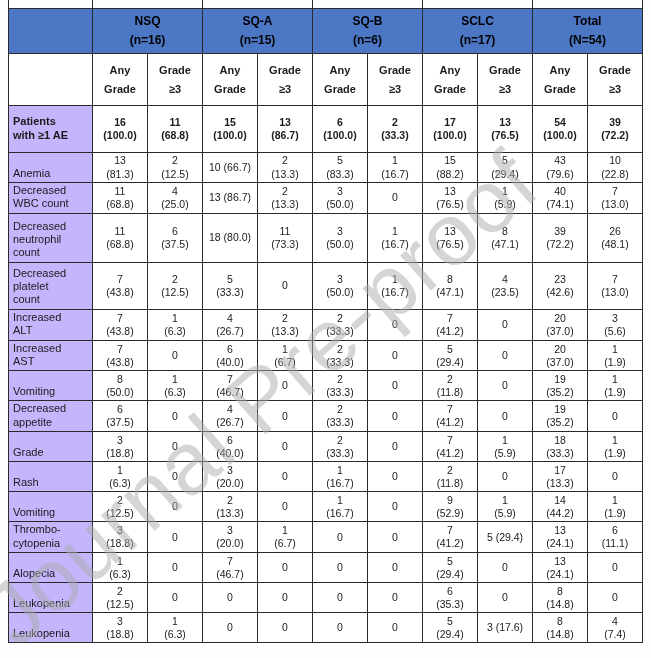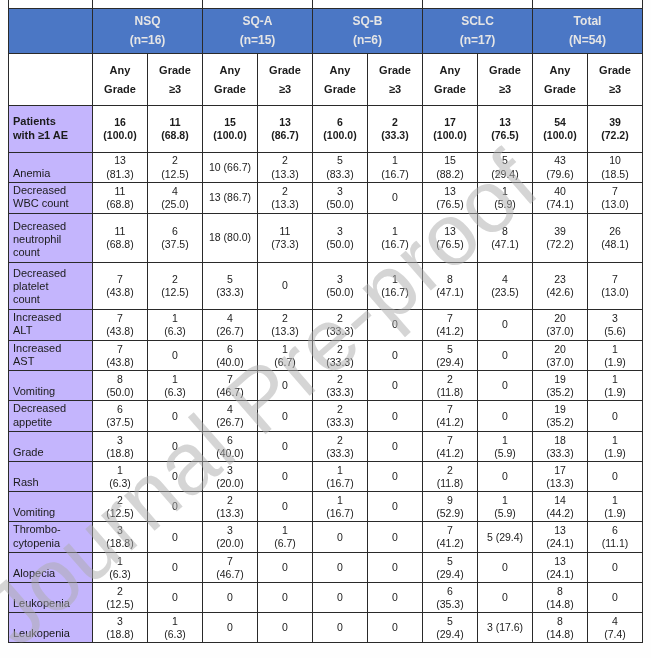--- a/index.html
+++ b/index.html
@@ -41,21 +41,21 @@
     border:1px solid var(--border);
     white-space:pre-line;
     overflow:hidden;
   }
   thead tr.group-row{height:45px;}
   thead tr.sub-row{height:52px;padding-left:11px;}
   th.corner{background:var(--header-bg);}
   th.group{
     background:var(--header-bg);
     font-size:12px;font-weight:700;line-height:1.6;
-    text-align:center;vertical-align:middle;color:#e5e5e5;
+    text-align:center;vertical-align:middle;color:#000000;
   }
   th.sub{
     font-size:11px;font-weight:700;line-height:1.7;
     text-align:center;vertical-align:middle;background:#fff;
   }
   tbody tr{height:30px;}
   tbody tr:nth-child(1){height:47px;}
   tbody tr:nth-child(4){height:49px;}
   tbody tr:nth-child(5){height:47px;}
   tbody th{
@@ -192,21 +192,21 @@
 (83.3)</td>
           <td>1
 (16.7)</td>
           <td>15
 (88.2)</td>
           <td>5
 (29.4)</td>
           <td>43
 (79.6)</td>
           <td>10
-(18.5)</td>
+(22.8)</td>
         </tr>
         <tr>
           <th>Decreased
 WBC count</th>
           <td>11
 (68.8)</td>
           <td>4
 (25.0)</td>
           <td>13 (86.7)</td>
           <td>2

